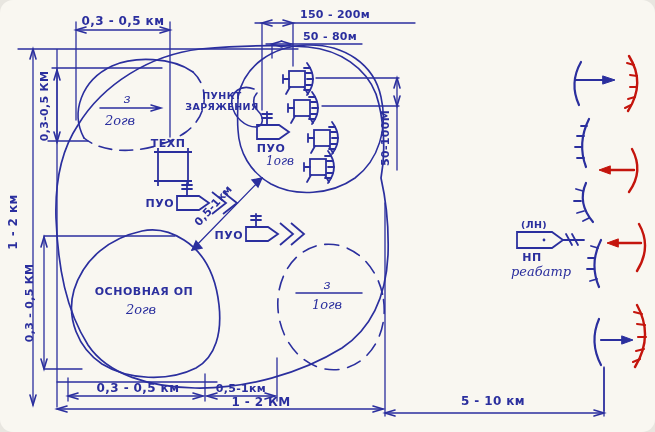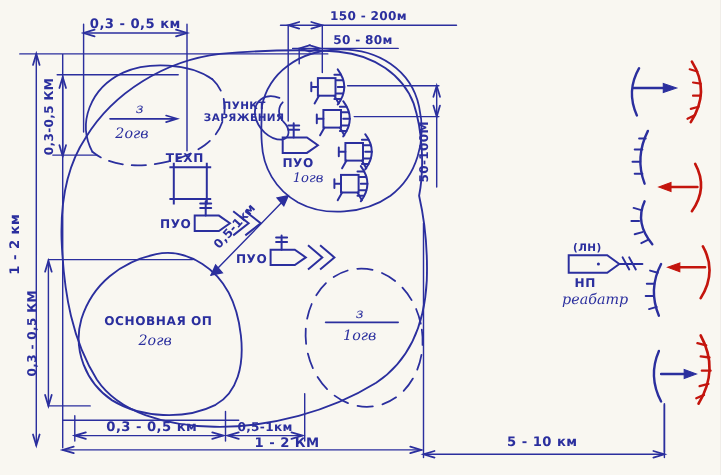--- a/index.html
+++ b/index.html
@@ -1,17 +1,17 @@
 <!DOCTYPE html>
 <html><head>
 <meta charset="utf-8">
 <style>
   html,body{margin:0;padding:0;background:#e8e6e0;}
   .stage{position:relative;width:655px;height:432px;background:#f9f7f1;overflow:hidden;
-         font-family:"DejaVu Sans",sans-serif;}
+         font-family:"DejaVu Sans",sans-serif;border-radius:13px;}
   svg{position:absolute;left:0;top:0;}
   svg text{fill:#2b2f9e;}
   .dim{font:600 12px "DejaVu Sans",sans-serif;letter-spacing:.4px;}
   .dim-sm{font:600 11px "DejaVu Sans",sans-serif;letter-spacing:.3px;}
   .lbl{font:600 11px "DejaVu Sans",sans-serif;letter-spacing:.5px;}
   .lbl-sm{font:600 9.5px "DejaVu Sans",sans-serif;letter-spacing:.4px;}
   .cur{font:italic 13px "DejaVu Serif",serif;}
   .cur-sm{font:italic 12px "DejaVu Serif",serif;}
 </style>
 </head>

